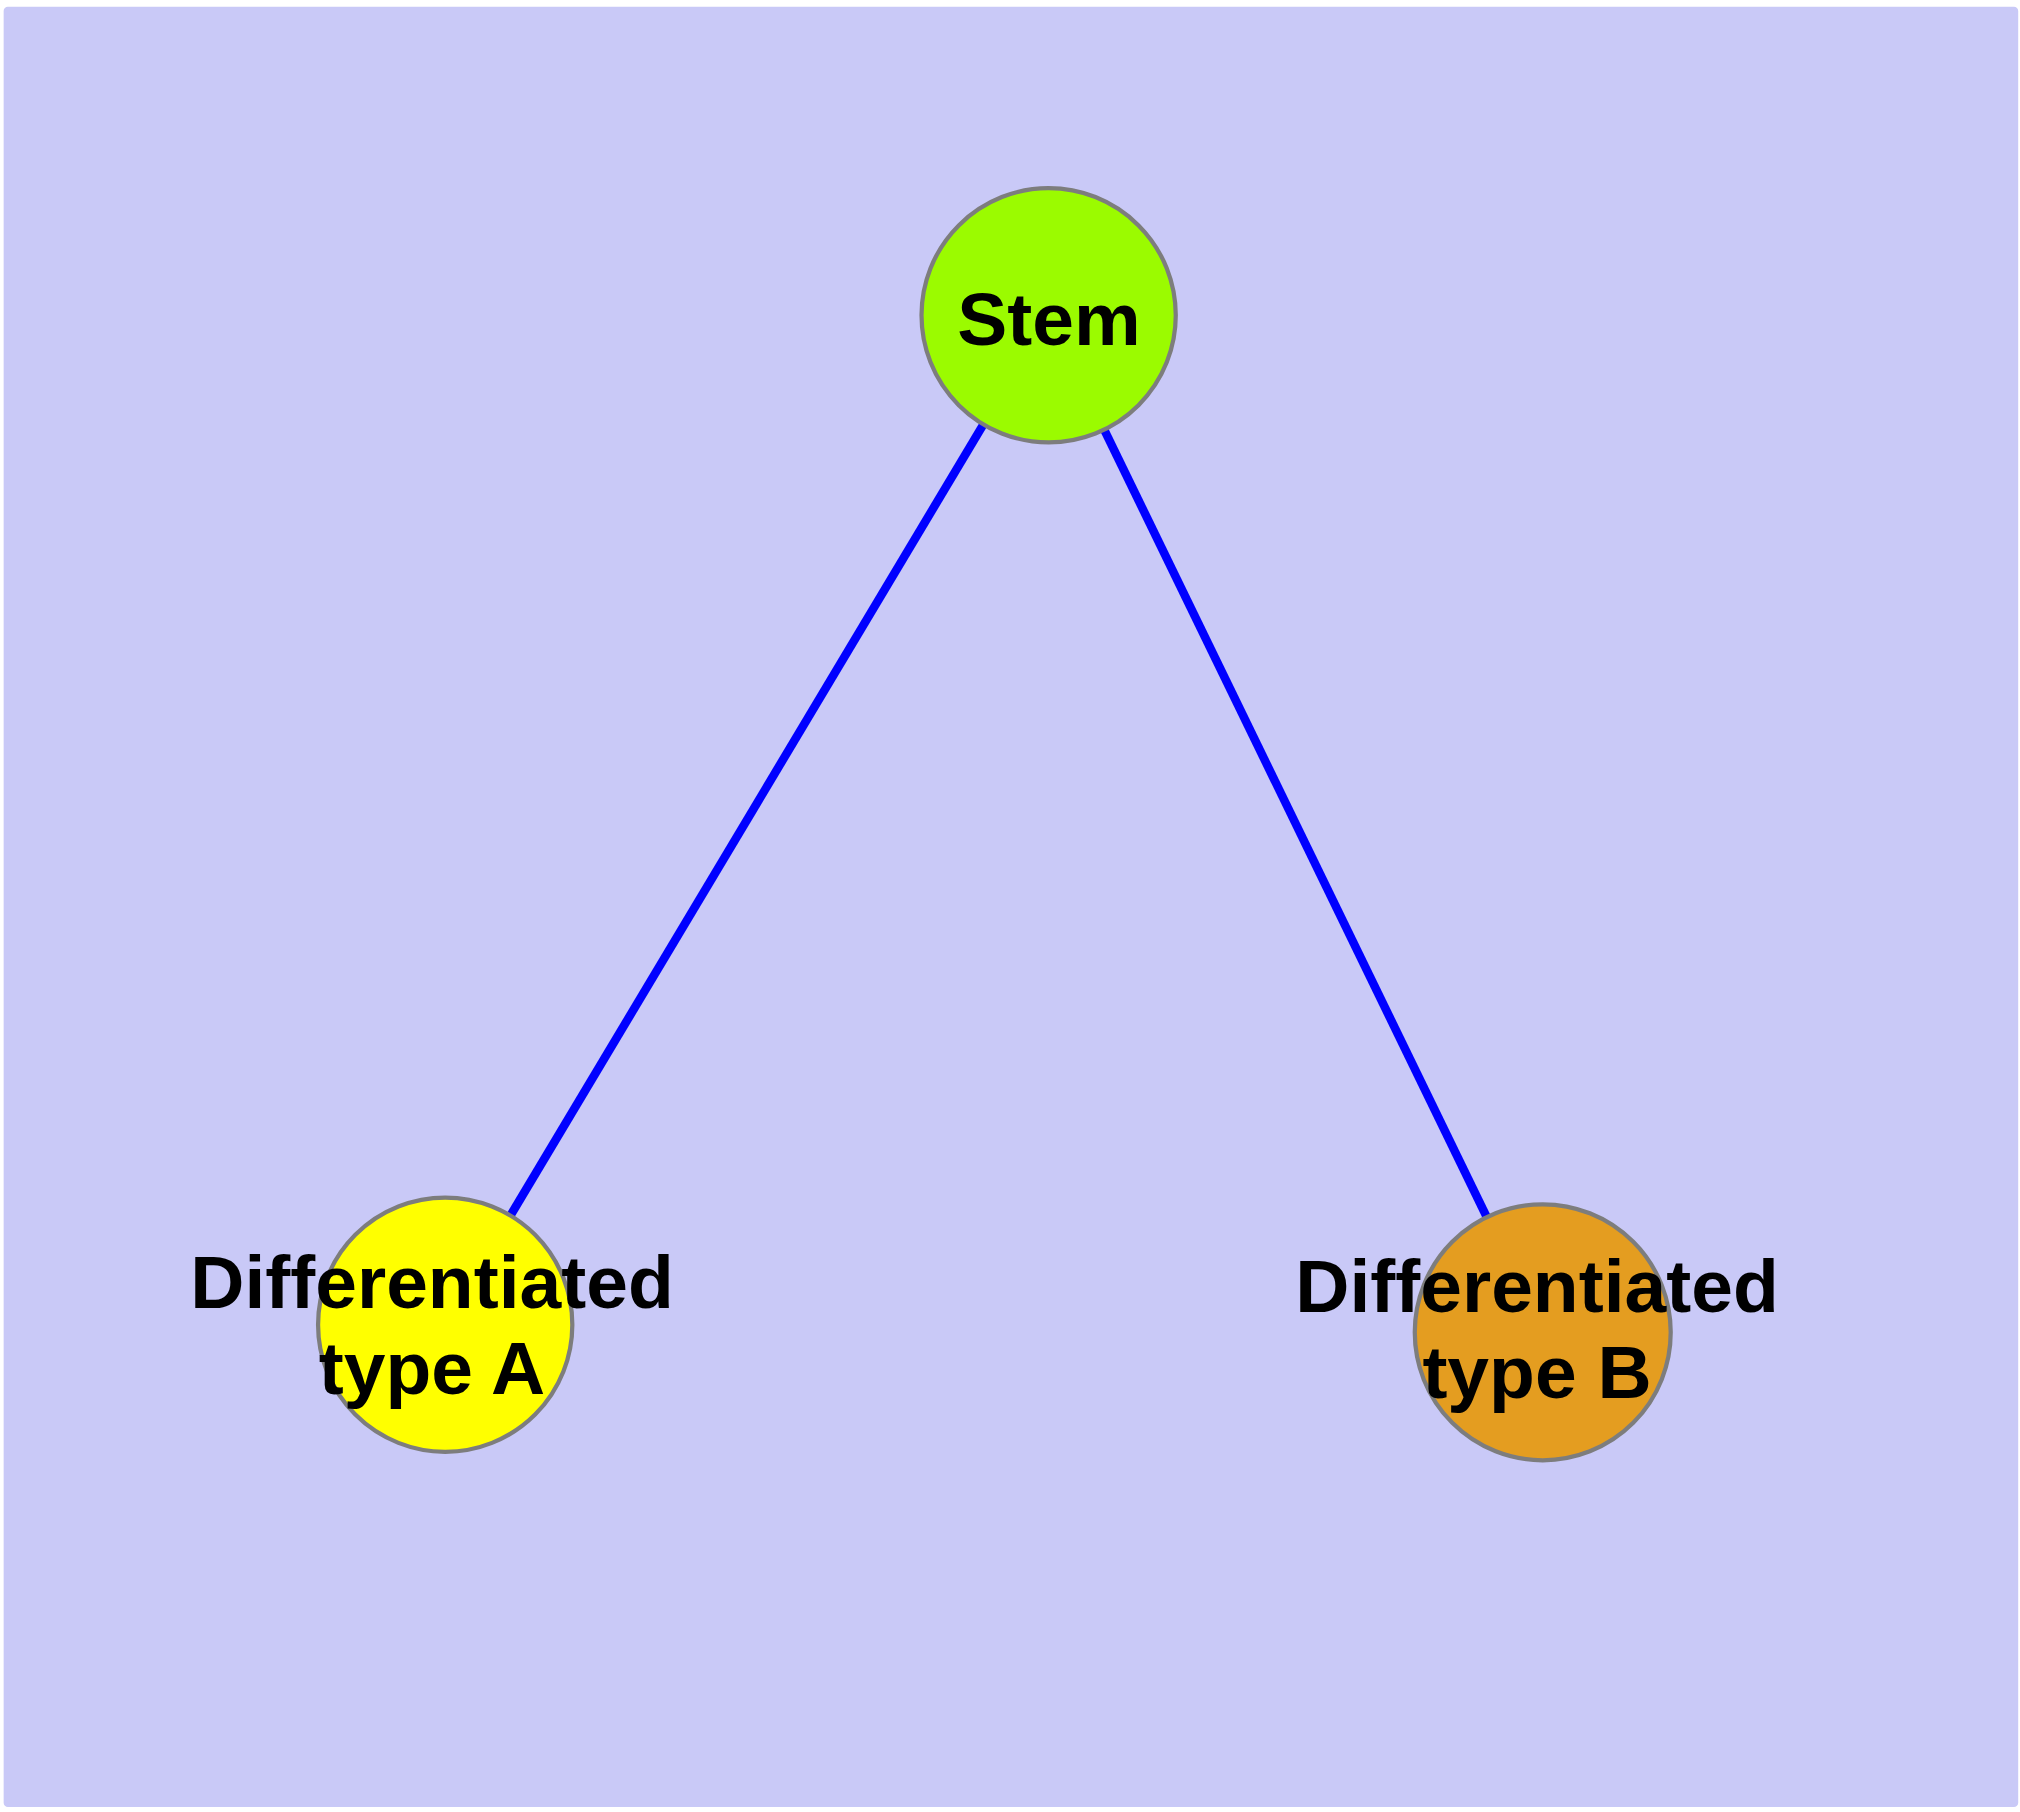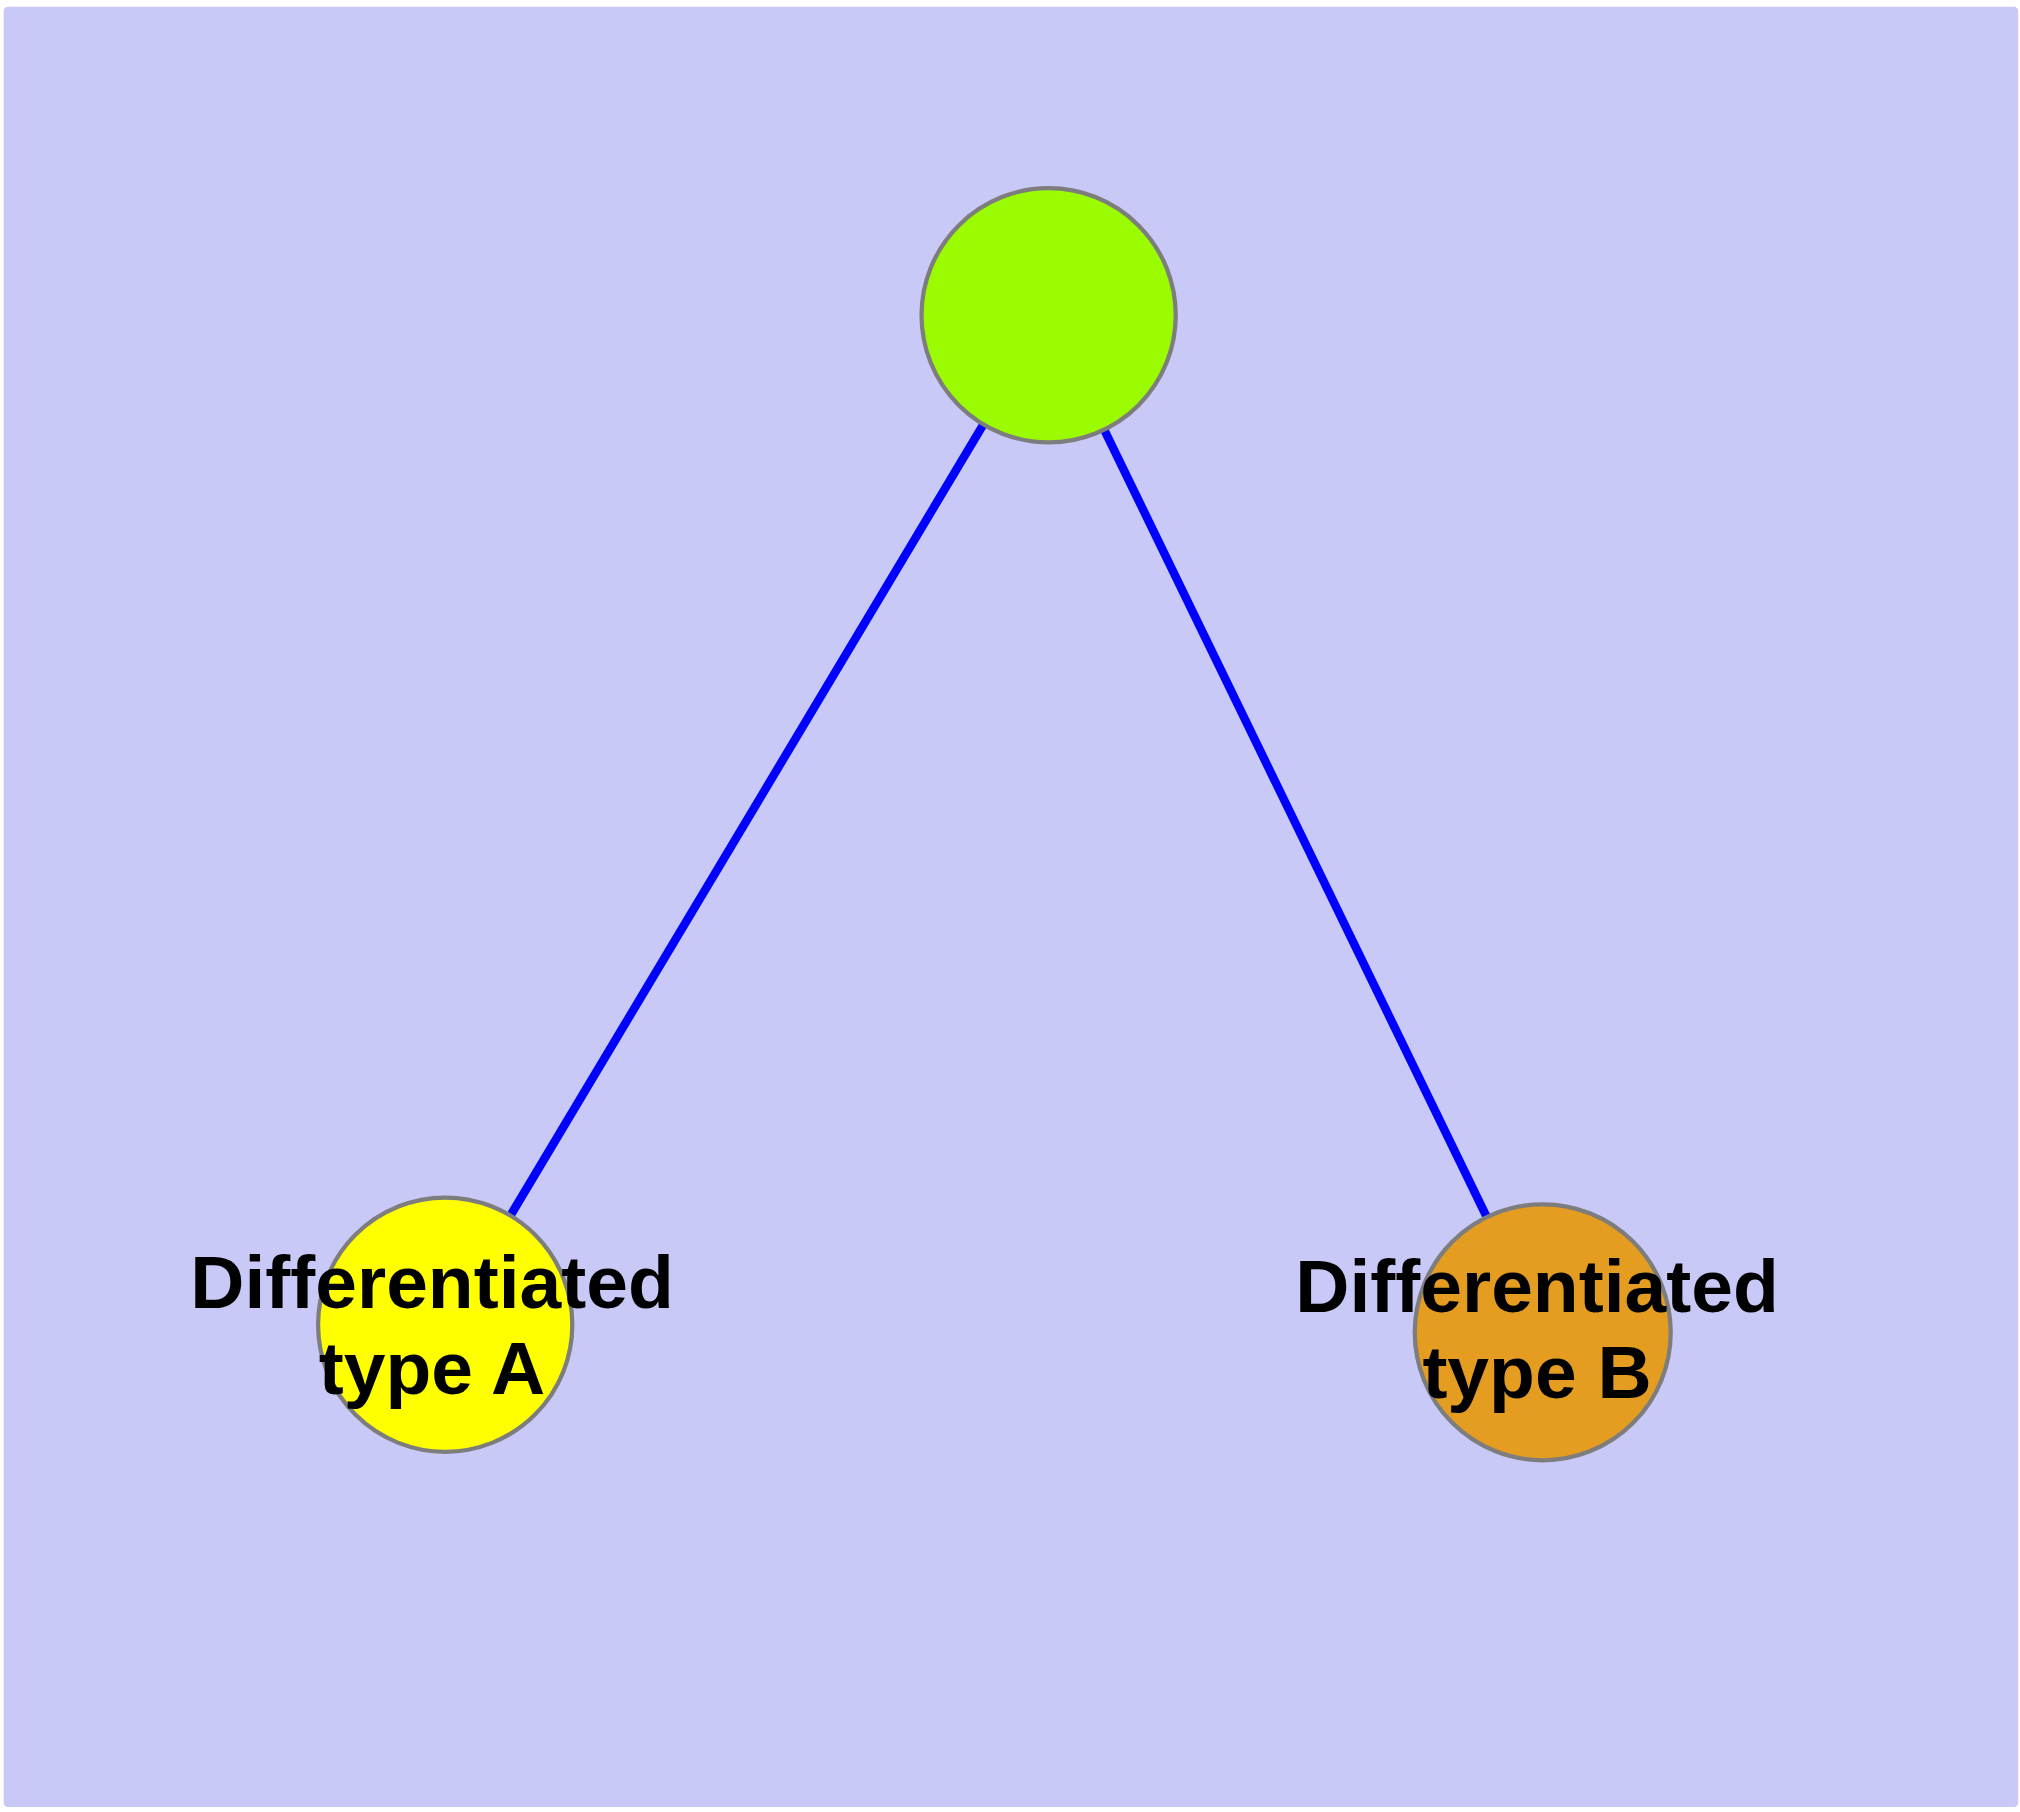--- a/index.html
+++ b/index.html
@@ -42,20 +42,21 @@
 <div class="canvas">
   <svg class="graph-svg" viewBox="0 0 2384 2138" xmlns="http://www.w3.org/2000/svg">
       <rect x="4" y="8" width="2377" height="2124" rx="5" fill="#C9C9F7"></rect>
       <line x1="1237" y1="372" x2="525" y2="1563" stroke="#0000FF" stroke-width="10"></line>
       <line x1="1237" y1="372" x2="1820" y2="1572" stroke="#0000FF" stroke-width="10"></line>
       <circle cx="1237" cy="372" r="150" fill="#9BFB00" stroke="#7D7D7D" stroke-width="5"></circle>
       <circle cx="525" cy="1563" r="150" fill="#FFFF00" stroke="#7D7D7D" stroke-width="5"></circle>
       <circle cx="1820" cy="1572" r="151" fill="#E49D20" stroke="#7D7D7D" stroke-width="5"></circle>
     </svg>
 
+  <div class="node-label" style="left: 1049px; top: 319px; color: rgb(0, 0, 0);">Stem</div>
 
   <div class="node-label" style="left: 432px; top: 1325px; color: rgb(0, 0, 0);">Differentiated
 type A</div>
 
   <div class="node-label" style="left: 1537px; top: 1329px; color: rgb(0, 0, 0);">Differentiated
 type B</div>
 </div>
 
 
 </body></html>

